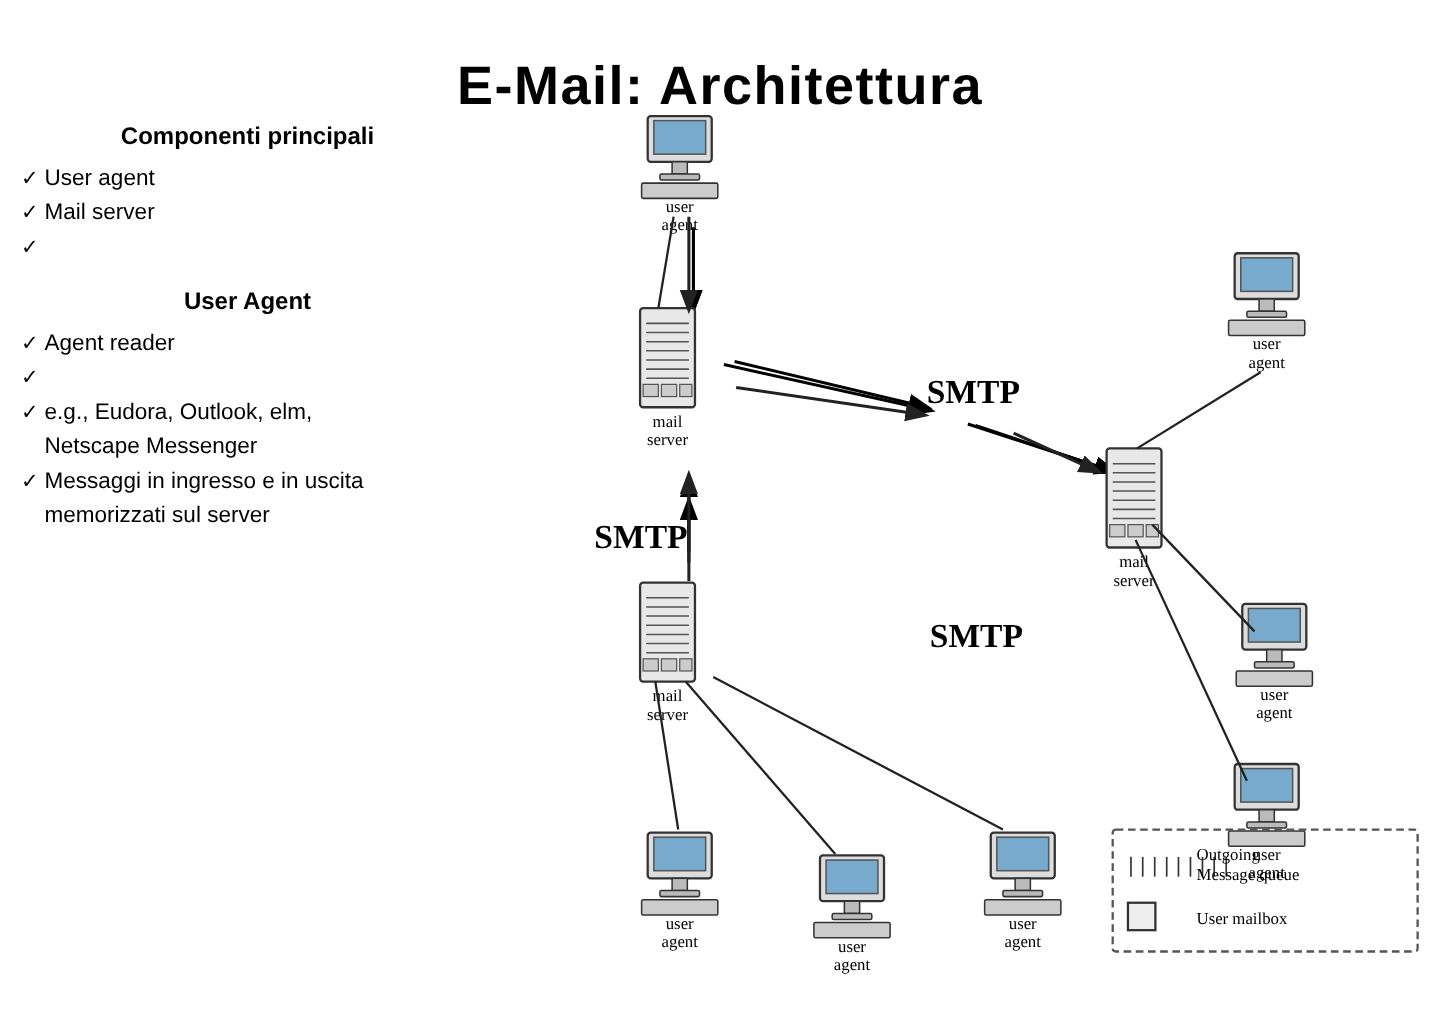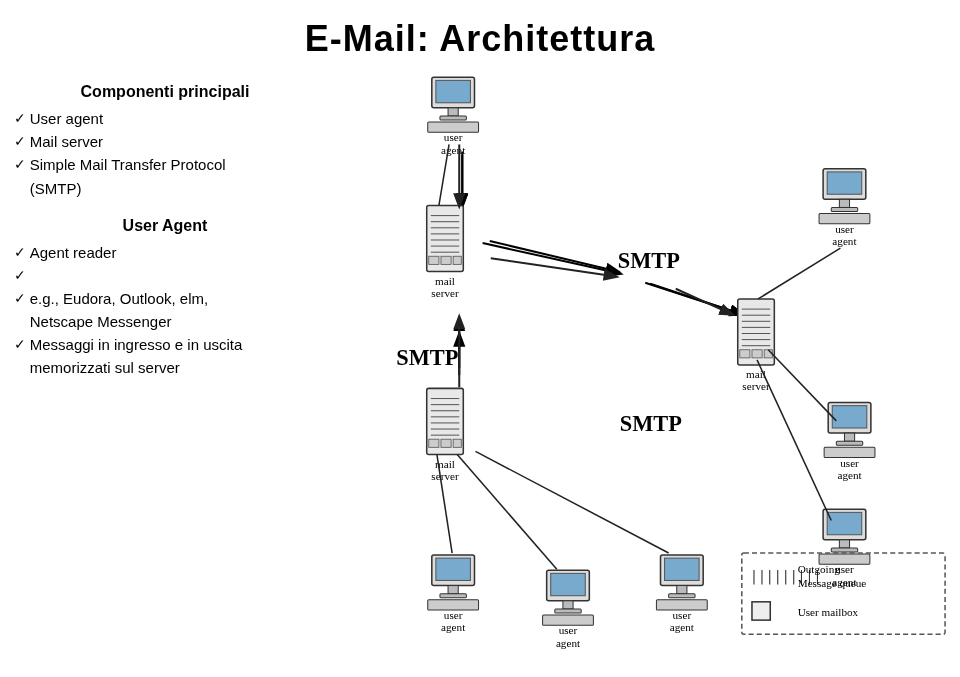--- a/index.html
+++ b/index.html
@@ -9,21 +9,21 @@
       background: #fff;
       font-family: 'Comic Sans MS', 'Chalkboard SE', cursive, sans-serif;
       overflow: hidden;
       position: relative;
     }
 
     .page-title {
       text-align: center;
       font-size: 36px;
       font-weight: bold;
-      padding-top: 18px;
+      padding-top: 36px;
       padding-bottom: 10px;
       letter-spacing: 1px;
     }
 
     .left-panel {
       position: absolute;
       left: 10px;
       top: 80px;
       width: 310px;
       font-size: 15px;
@@ -78,21 +78,20 @@
   <div class="check-item">
     <span class="check">✓</span>
     <span>User agent</span>
   </div>
   <div class="check-item">
     <span class="check">✓</span>
     <span>Mail server</span>
   </div>
   <div class="check-item">
     <span class="check">✓</span>
-    <span>Simple Mail Transfer Protocol<br>(SMTP)</span>
   </div>
 
   <div class="sub-section">
     <div class="section-title">User Agent</div>
     <div class="check-item">
       <span class="check">✓</span>
       <span>Agent reader</span>
     </div>
     <div class="check-item">
       <span class="check">✓</span>

